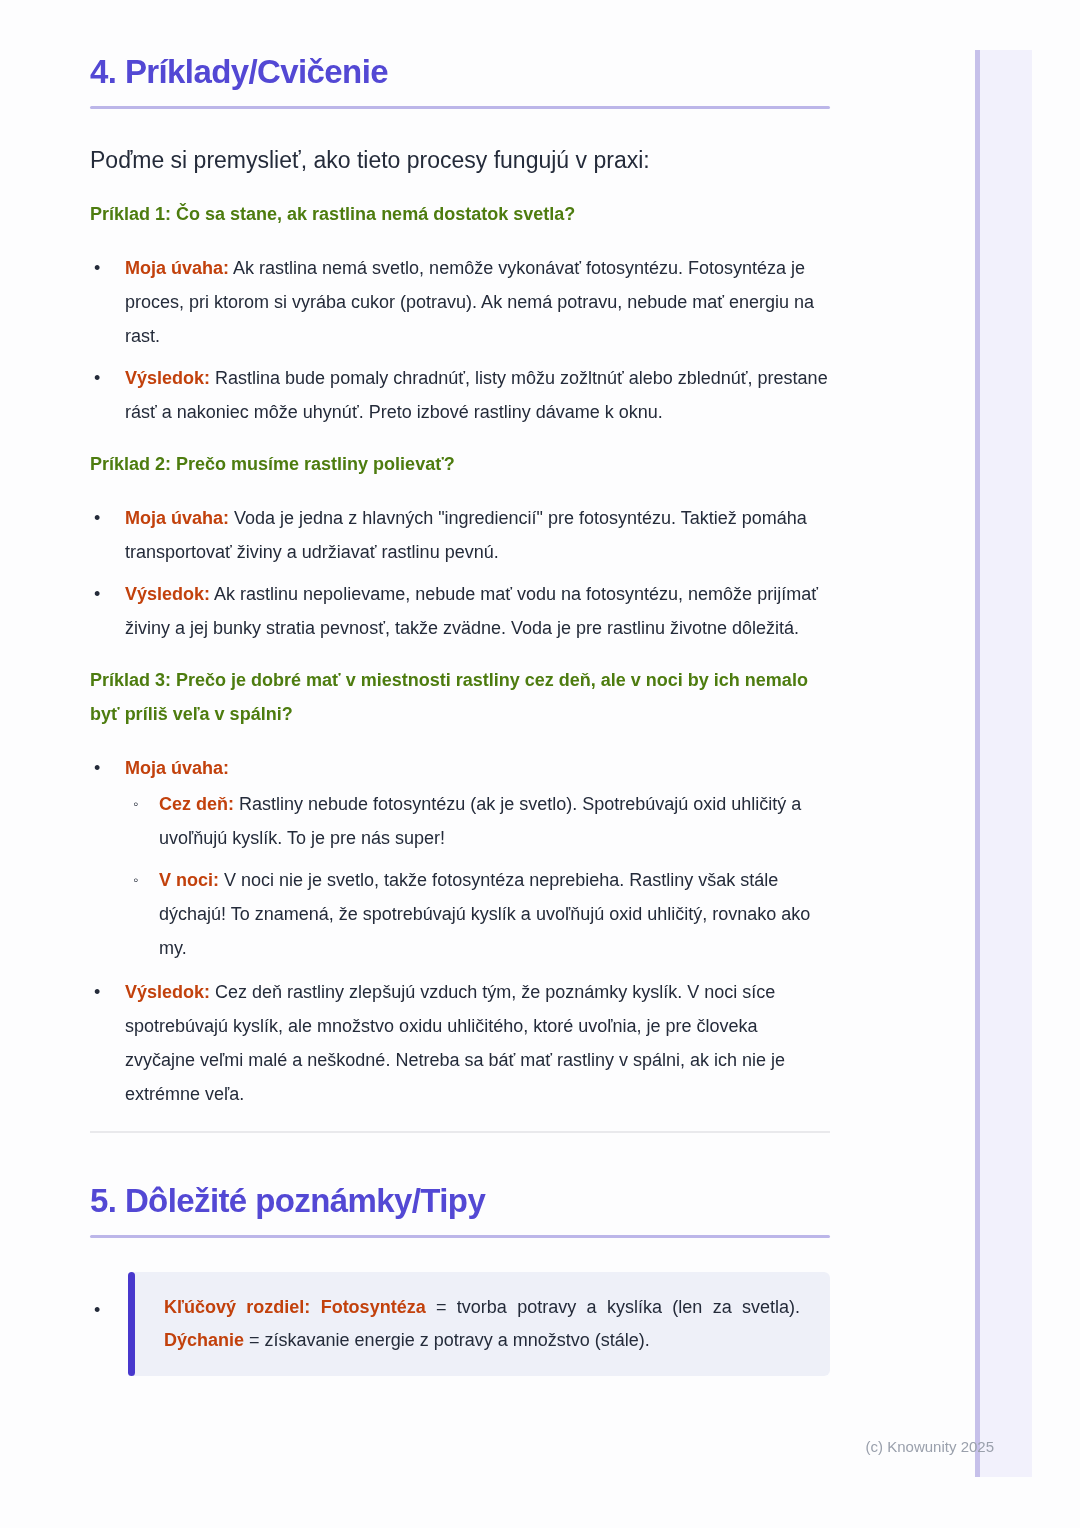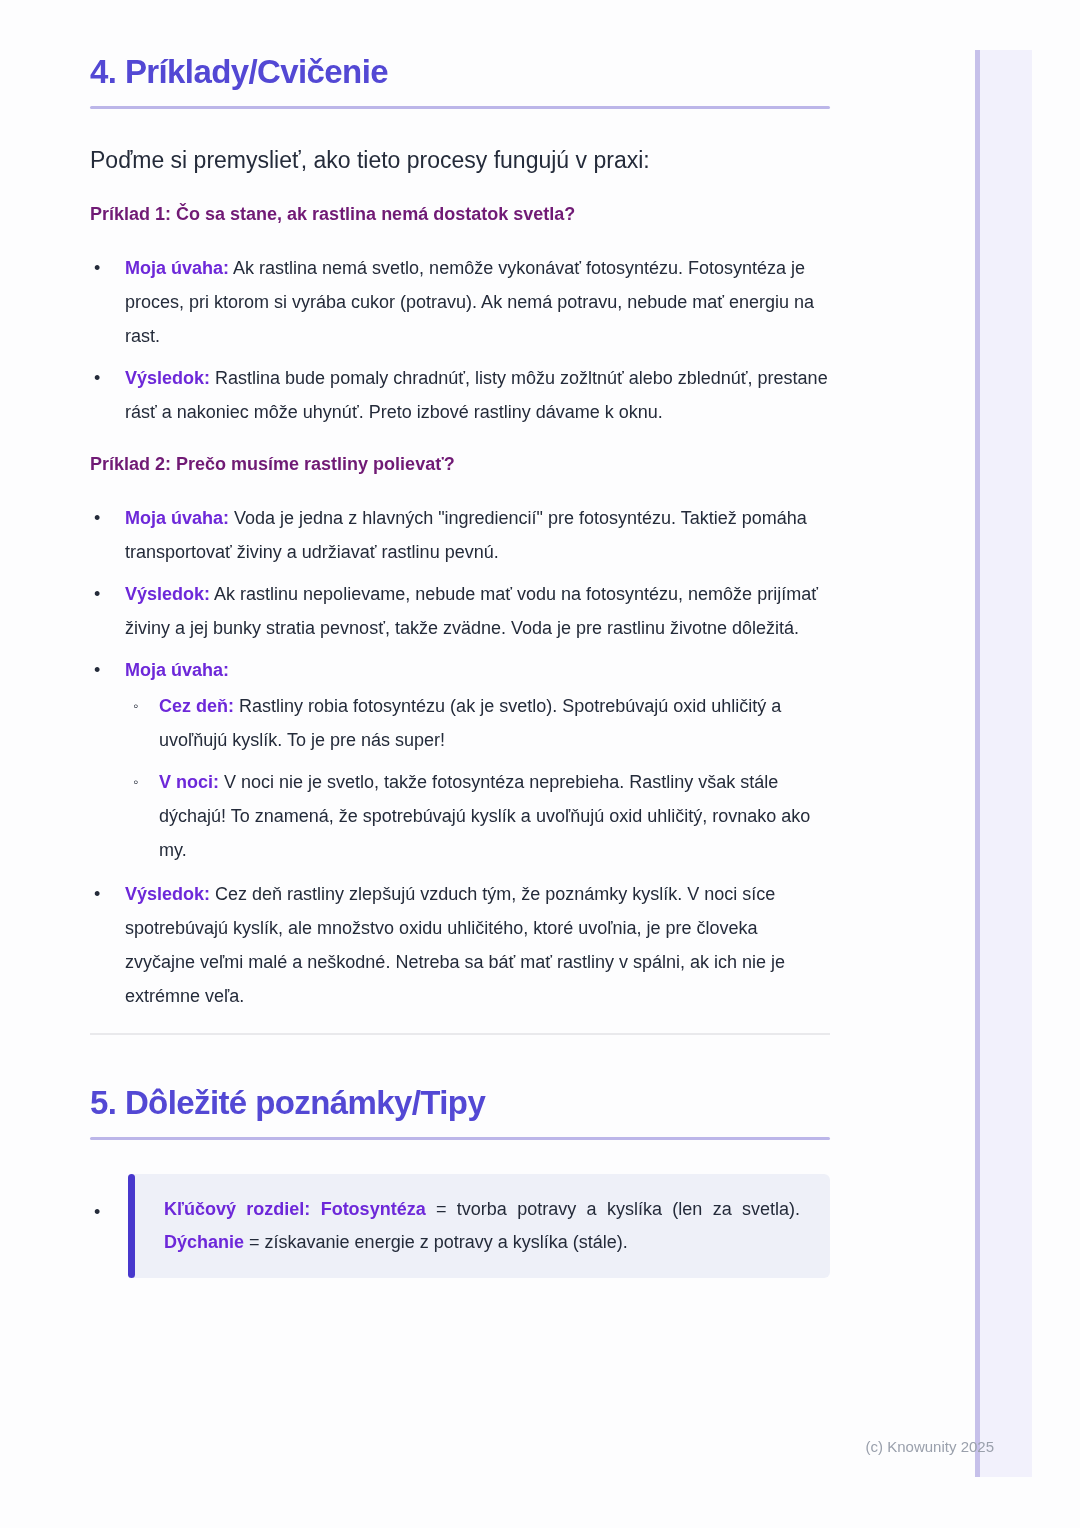--- a/index.html
+++ b/index.html
@@ -34,21 +34,21 @@
     font-size:23px;
     line-height:34px;
     margin-bottom:20px;
   }
   h3.example-title {
     font-size:18px;
     font-weight:700;
     line-height:34px;
     margin-top:18px;
     margin-bottom:20px;
-    color:#701a75;
+    color:#4d7c0f;
   }
   ul.ex-list { list-style:none; }
   ul.ex-list > li {
     position:relative;
     padding-left:35px;
     font-size:18px;
     line-height:34px;
     margin-bottom:8px;
   }
   .marker {
@@ -101,21 +101,21 @@
     width:7px;
     background:#4838cd;
     border-radius:5px;
   }
   .callout p {
     font-size:18px;
     line-height:33px;
     text-align:justify;
     color:#242b3a;
   }
-  strong { font-weight:700; color:#6d28d9; }
+  strong { font-weight:700; color:#c2410c; }
   .side-stripe {
     position:absolute;
     left:975px; top:50px;
     width:57px; height:1427px;
     background:#f2f1fc;
     border-left:5px solid #c6c0ea;
   }
   .footer {
     position:absolute;
     top:1438px; right:86px;
@@ -139,38 +139,39 @@
       <h3 class="example-title">Príklad 1: Čo sa stane, ak rastlina nemá dostatok svetla?</h3>
       <ul class="ex-list">
         <li><span class="marker">•</span><strong>Moja úvaha:</strong><span> Ak rastlina nemá svetlo, nemôže vykonávať fotosyntézu. Fotosyntéza je proces, pri ktorom si vyrába cukor (potravu). Ak nemá potravu, nebude mať energiu na rast.</span></li>
         <li><span class="marker">•</span><strong>Výsledok:</strong><span> Rastlina bude pomaly chradnúť, listy môžu zožltnúť alebo zblednúť, prestane rásť a nakoniec môže uhynúť. Preto izbové rastliny dávame k oknu.</span></li>
       </ul>
       <h3 class="example-title">Príklad 2: Prečo musíme rastliny polievať?</h3>
       <ul class="ex-list">
         <li><span class="marker">•</span><strong>Moja úvaha:</strong><span> Voda je jedna z hlavných "ingrediencií" pre fotosyntézu. Taktiež pomáha transportovať živiny a udržiavať rastlinu pevnú.</span></li>
         <li><span class="marker">•</span><strong>Výsledok:</strong><span> Ak rastlinu nepolievame, nebude mať vodu na fotosyntézu, nemôže prijímať živiny a jej bunky stratia pevnosť, takže zvädne. Voda je pre rastlinu životne dôležitá.</span></li>
       </ul>
+      <h3 class="example-title">Príklad 3: Prečo je dobré mať v miestnosti rastliny cez deň, ale v noci by ich nemalo byť príliš veľa v spálni?</h3>
       <ul class="ex-list">
         <li><span class="marker">•</span><strong>Moja úvaha:</strong><span></span><ul class="sub-list">
-            <li><span class="marker">◦</span><strong>Cez deň:</strong><span> Rastliny robia fotosyntézu (ak je svetlo). Spotrebúvajú oxid uhličitý a uvoľňujú kyslík. To je pre nás super!</span></li>
+            <li><span class="marker">◦</span><strong>Cez deň:</strong><span> Rastliny nebude fotosyntézu (ak je svetlo). Spotrebúvajú oxid uhličitý a uvoľňujú kyslík. To je pre nás super!</span></li>
             <li><span class="marker">◦</span><strong>V noci:</strong><span> V noci nie je svetlo, takže fotosyntéza neprebieha. Rastliny však stále dýchajú! To znamená, že spotrebúvajú kyslík a uvoľňujú oxid uhličitý, rovnako ako my.</span></li>
           </ul></li>
         <li><span class="marker">•</span><strong>Výsledok:</strong><span> Cez deň rastliny zlepšujú vzduch tým, že poznámky kyslík. V noci síce spotrebúvajú kyslík, ale množstvo oxidu uhličitého, ktoré uvoľnia, je pre človeka zvyčajne veľmi malé a neškodné. Netreba sa báť mať rastliny v spálni, ak ich nie je extrémne veľa.</span></li>
       </ul>
     </div>
 
   <hr class="divider">
 
   <h1 class="section-title">5. Dôležité poznámky/Tipy</h1>
   <div class="h-rule"></div>
 
   <div class="note-row">
     <span class="note-bullet">•</span>
     <div class="callout">
       <div class="callout-bar"></div>
-      <p><strong>Kľúčový rozdiel: Fotosyntéza</strong><span> = tvorba potravy a kyslíka (len za svetla). </span><strong>Dýchanie</strong><span> = získavanie energie z potravy a kyslíka (stále).</span></p>
+      <p><strong>Kľúčový rozdiel: Fotosyntéza</strong><span> = tvorba potravy a kyslíka (len za svetla). </span><strong>Dýchanie</strong><span> = získavanie energie z potravy a množstvo (stále).</span></p>
     </div>
   </div>
 
 </div>
 
 <div class="side-stripe"></div>
 <div class="footer">(c) Knowunity 2025</div>
 
 </body></html>

